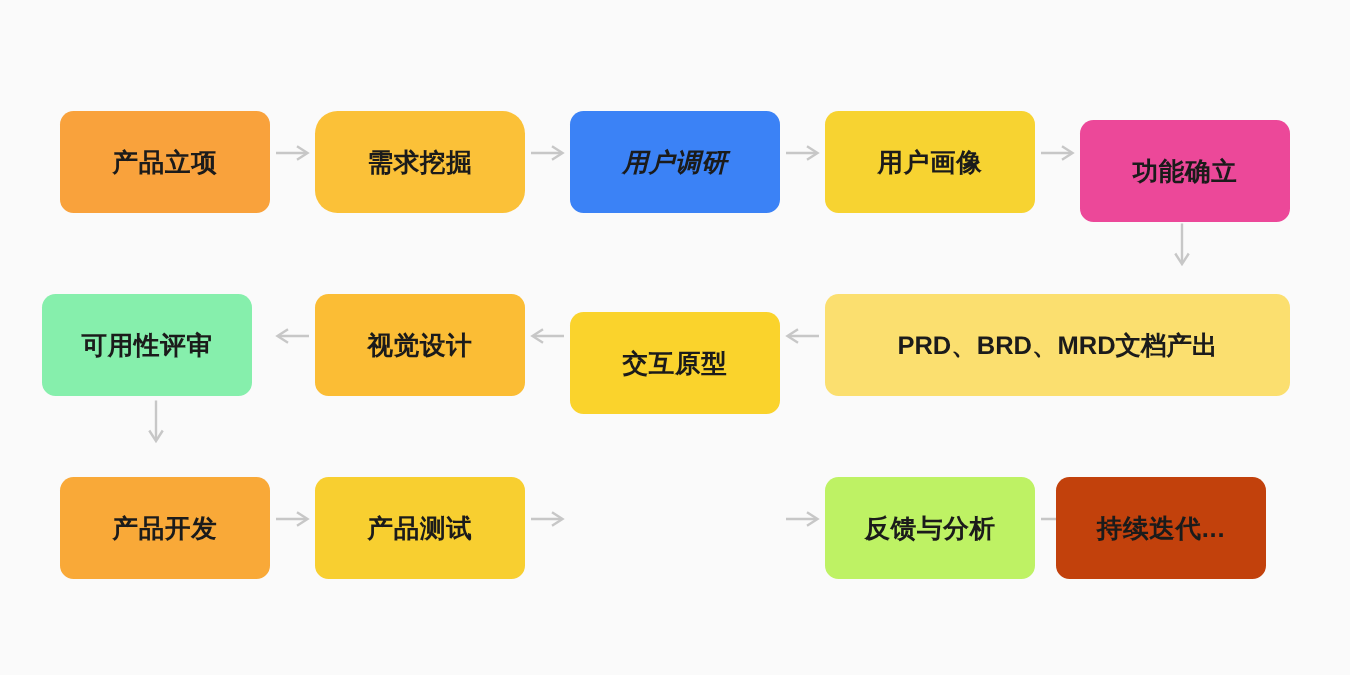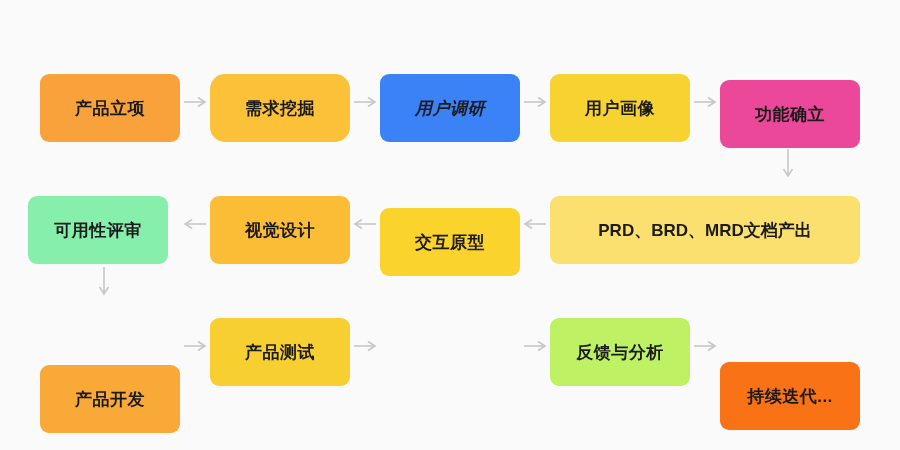--- a/index.html
+++ b/index.html
@@ -73,34 +73,34 @@
       <line x1="23" y1="6" x2="3" y2="6"></line>
       <polyline points="9,1.5 2,6 9,10.5"></polyline>
     </svg>
   <div class="box wide" style="left: 550px; top: 196px; background-color: rgb(251, 223, 111);">PRD、BRD、MRD文档产出</div>
 
   <svg class="arr" style="left: 98px; top: 266px; color: rgb(199, 199, 199);" width="12" height="30" fill="none" stroke="currentColor" stroke-width="1.6">
       <line x1="6" y1="1" x2="6" y2="27"></line>
       <polyline points="1.5,21 6,28 10.5,21"></polyline>
     </svg>
 
-  <div class="box" style="left: 40px; top: 318px; background-color: rgb(249, 169, 56); margin-top: 47px;">产品开发</div>
+  <div class="box" style="left: 40px; top: 318px; background-color: rgb(249, 169, 56);">产品开发</div>
   <svg class="arr" style="left: 183px; top: 340px; color: rgb(199, 199, 199);" width="24" height="12" fill="none" stroke="currentColor" stroke-width="1.6">
       <line x1="1" y1="6" x2="21" y2="6"></line>
       <polyline points="15,1.5 22,6 15,10.5"></polyline>
     </svg>
   <div class="box" style="left: 210px; top: 318px; background-color: rgb(248, 207, 48); text-align: right;">产品测试</div>
   <svg class="arr" style="left: 353px; top: 340px; color: rgb(199, 199, 199);" width="24" height="12" fill="none" stroke="currentColor" stroke-width="1.6">
       <line x1="1" y1="6" x2="21" y2="6"></line>
       <polyline points="15,1.5 22,6 15,10.5"></polyline>
     </svg>
   <svg class="arr" style="left: 523px; top: 340px; color: rgb(199, 199, 199);" width="24" height="12" fill="none" stroke="currentColor" stroke-width="1.6">
       <line x1="1" y1="6" x2="21" y2="6"></line>
       <polyline points="15,1.5 22,6 15,10.5"></polyline>
     </svg>
   <div class="box" style="left: 550px; top: 318px; background-color: #bef264;">反馈与分析</div>
   <svg class="arr" style="left: 693px; top: 340px; color: rgb(199, 199, 199);" width="24" height="12" fill="none" stroke="currentColor" stroke-width="1.6">
       <line x1="1" y1="6" x2="21" y2="6"></line>
       <polyline points="15,1.5 22,6 15,10.5"></polyline>
     </svg>
-  <div class="box" style="left: 720px; top: 318px; background-color: #f97316; margin-top: 44px;">持续迭代...</div>
+  <div class="box" style="left: 704px; top: 318px; background-color: #c2410c;">持续迭代...</div>
 
 </div>
 
 </body></html>

